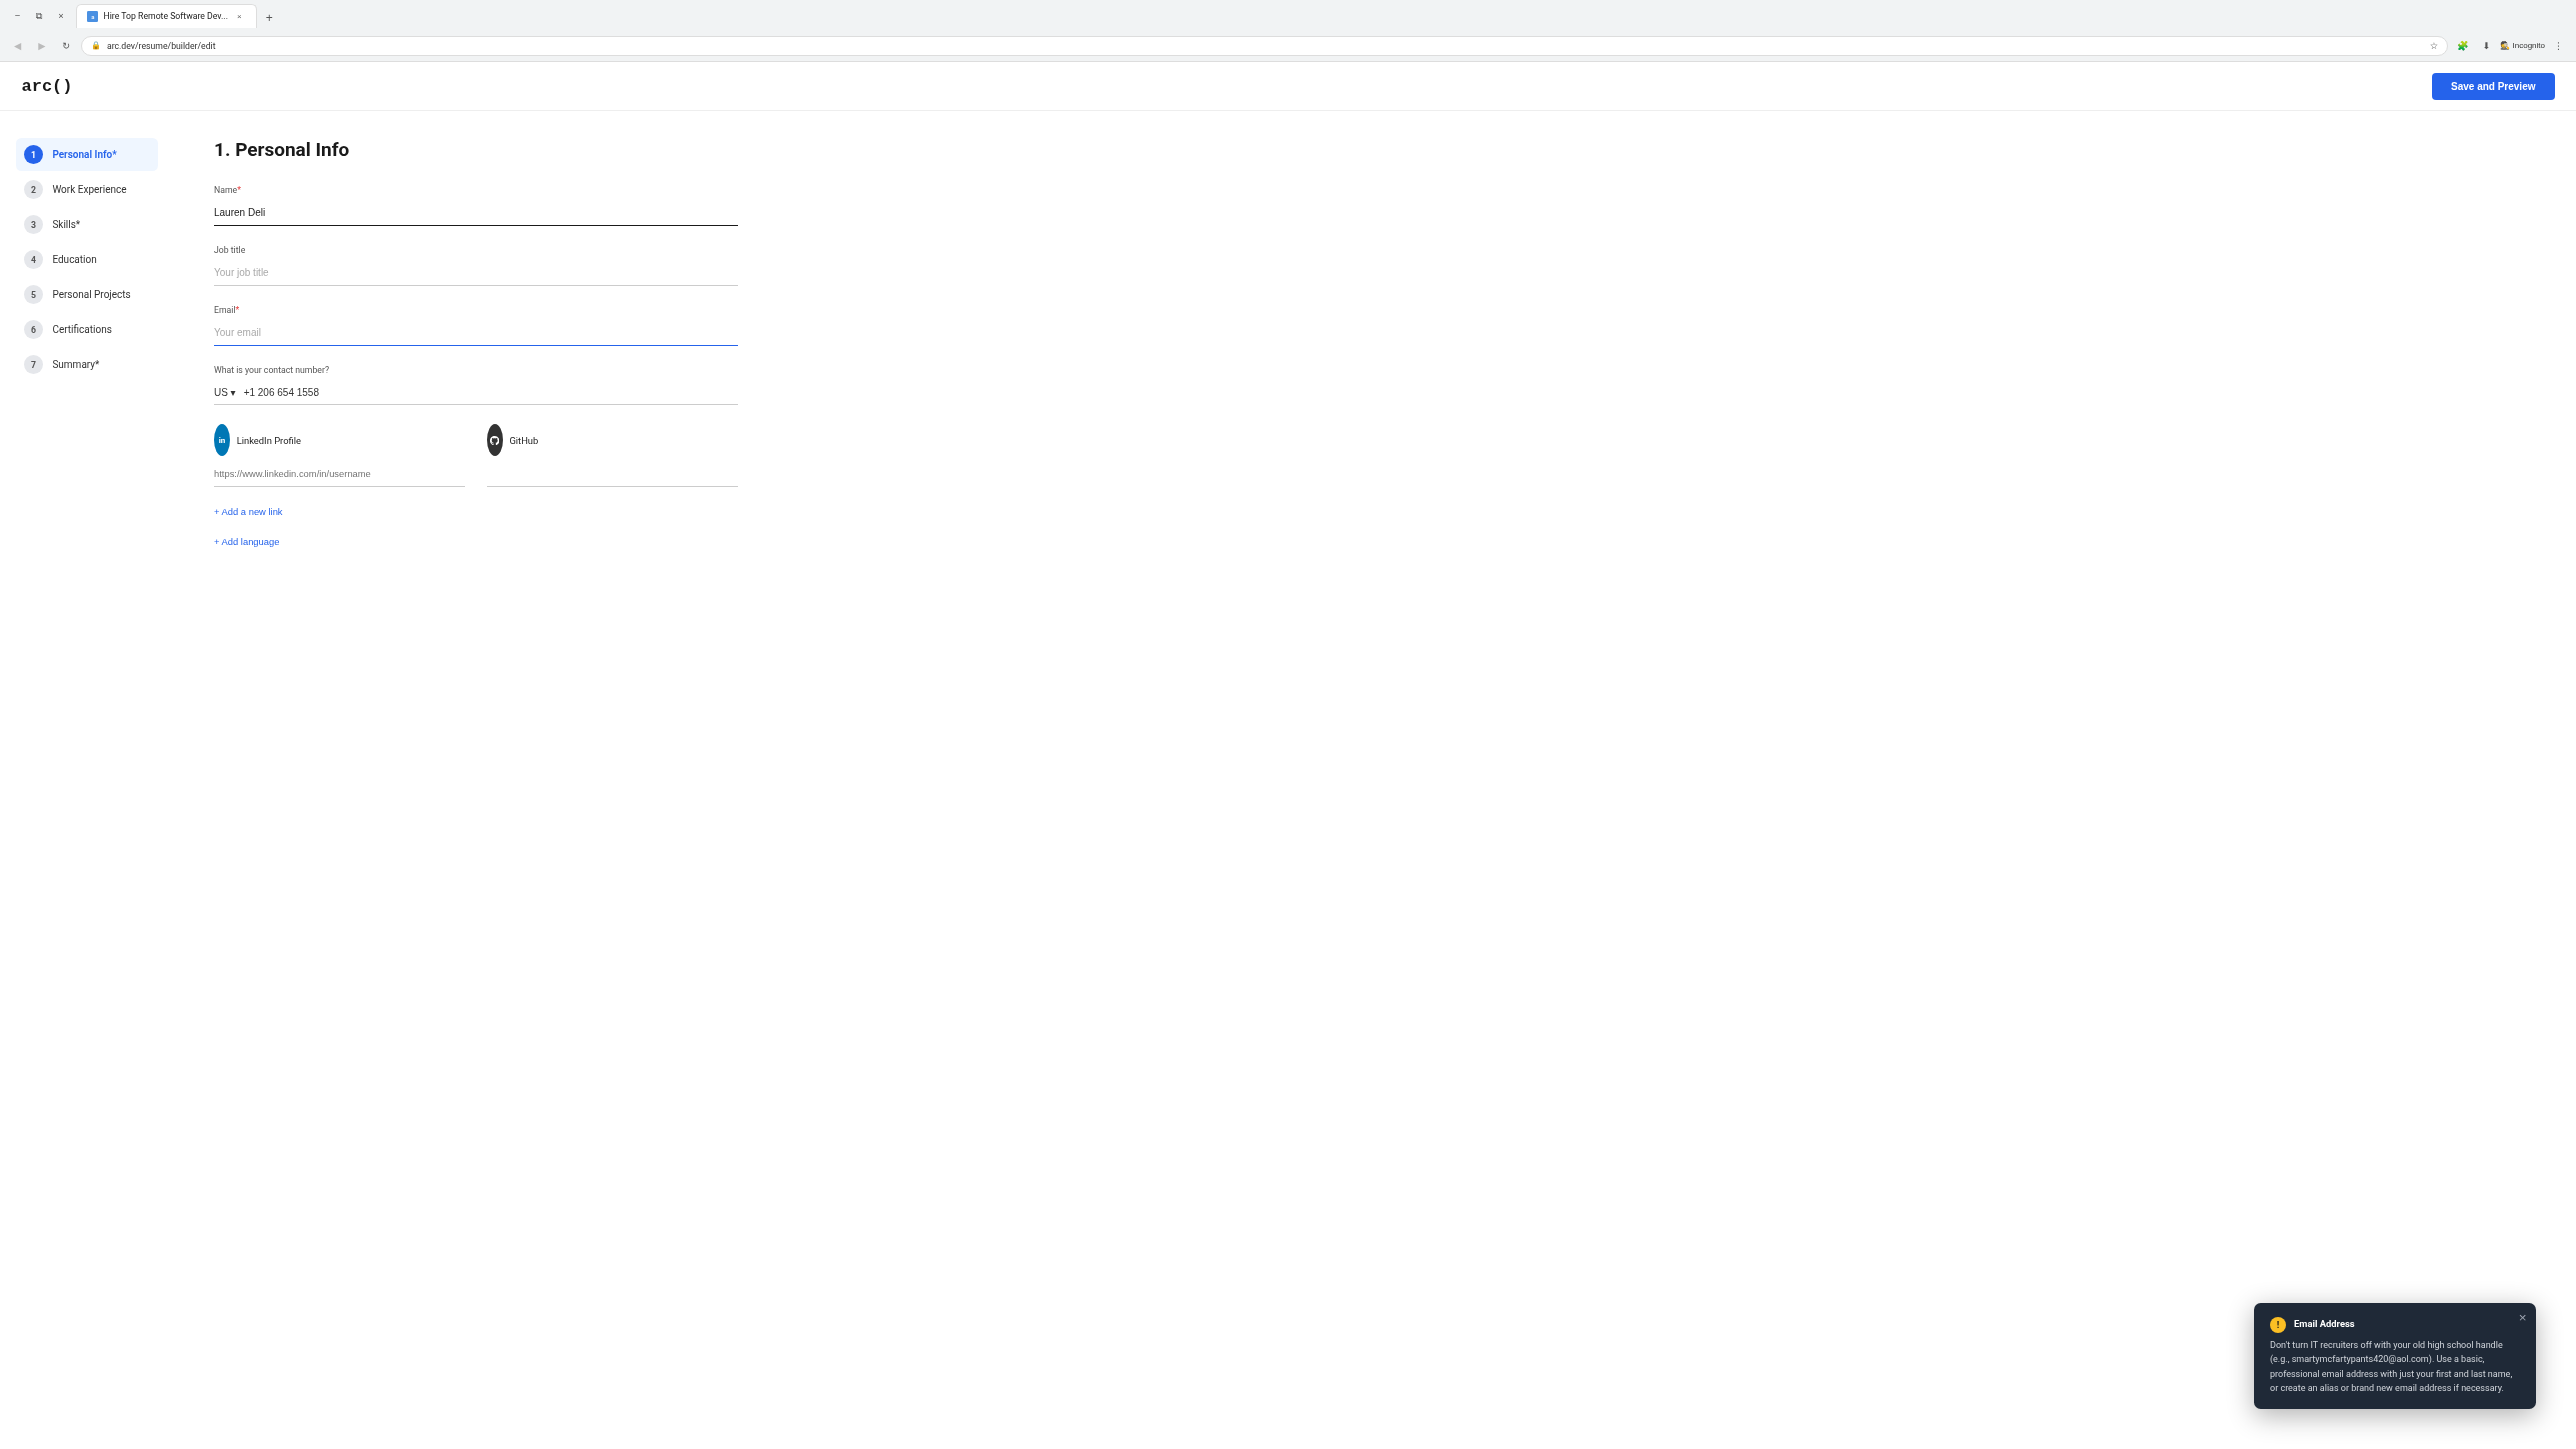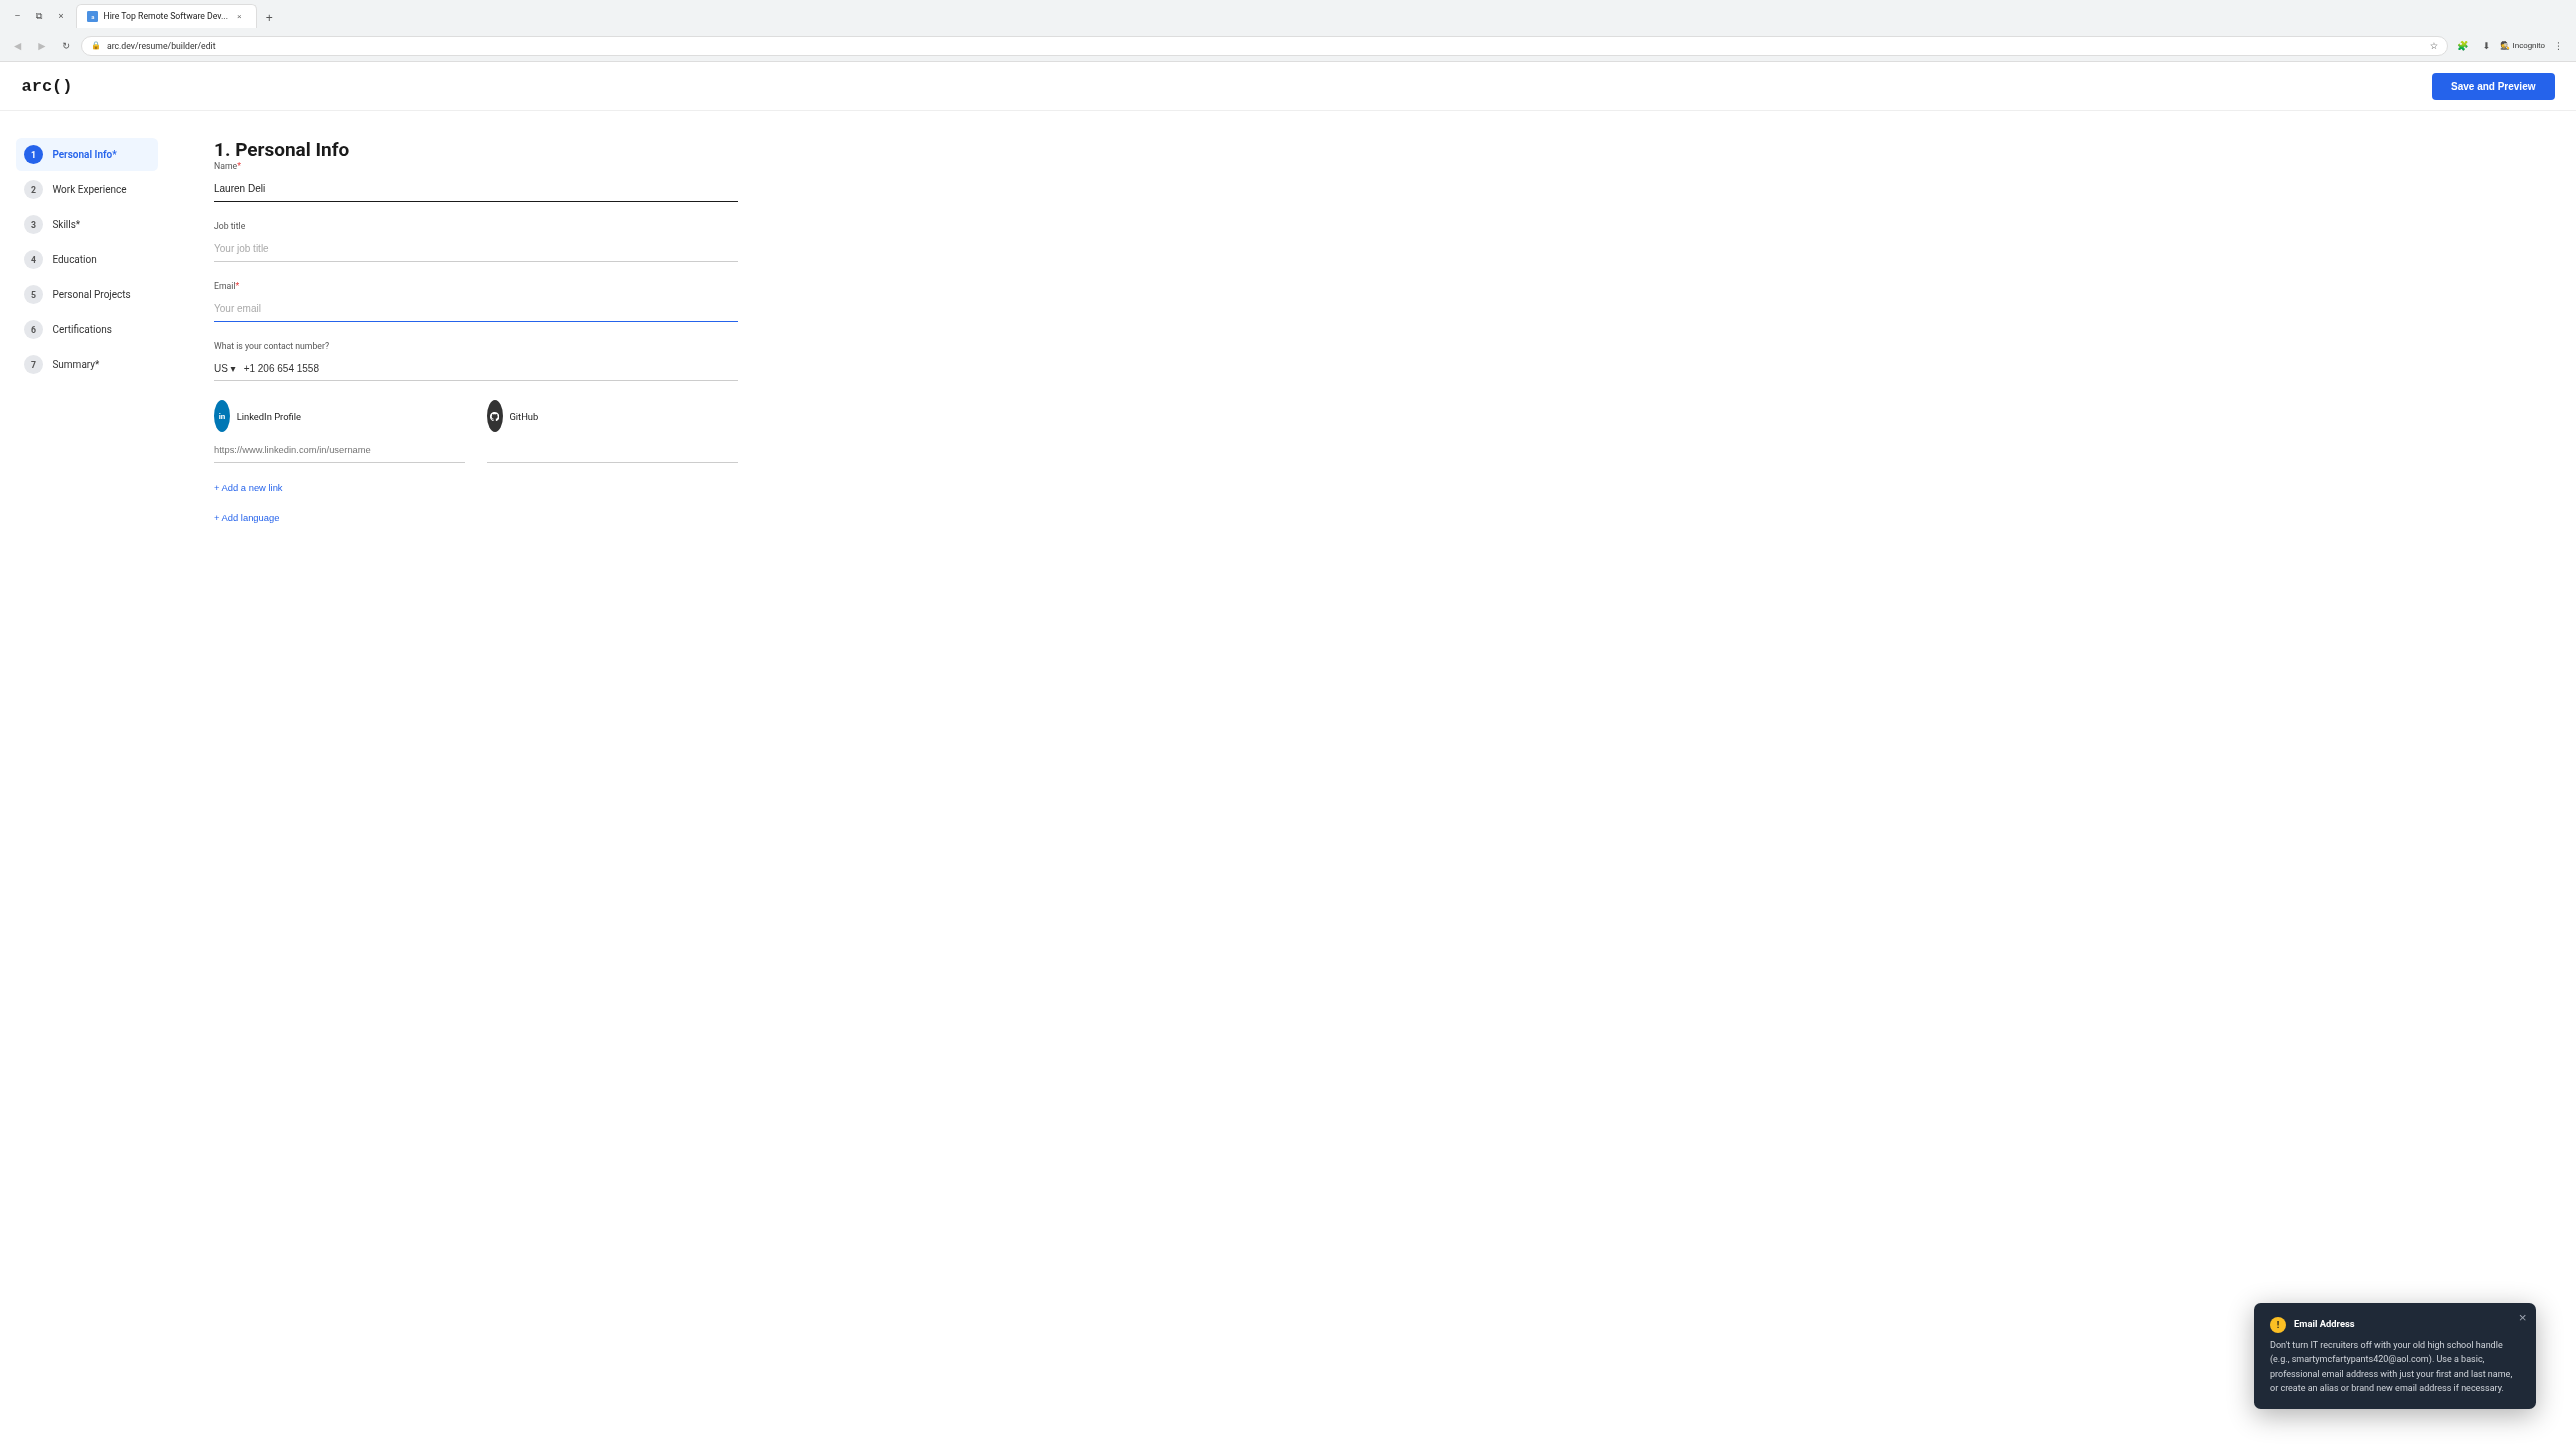--- a/index.html
+++ b/index.html
@@ -243,20 +243,21 @@
     
     .form-area {
       flex: 1;
       padding: 27px 40px 40px;
       max-width: 604px;
     }
     .section-title {
       font-size: 19px;
       font-weight: 700;
       color: #1a1a1a;
+      margin-bottom: 24px;
     }
     .field-group {
       margin-bottom: 19px;
     }
     .field-label {
       font-size: 8.7px;
       color: #555;
       margin-bottom: 5.4px;
       display: block;
     }

